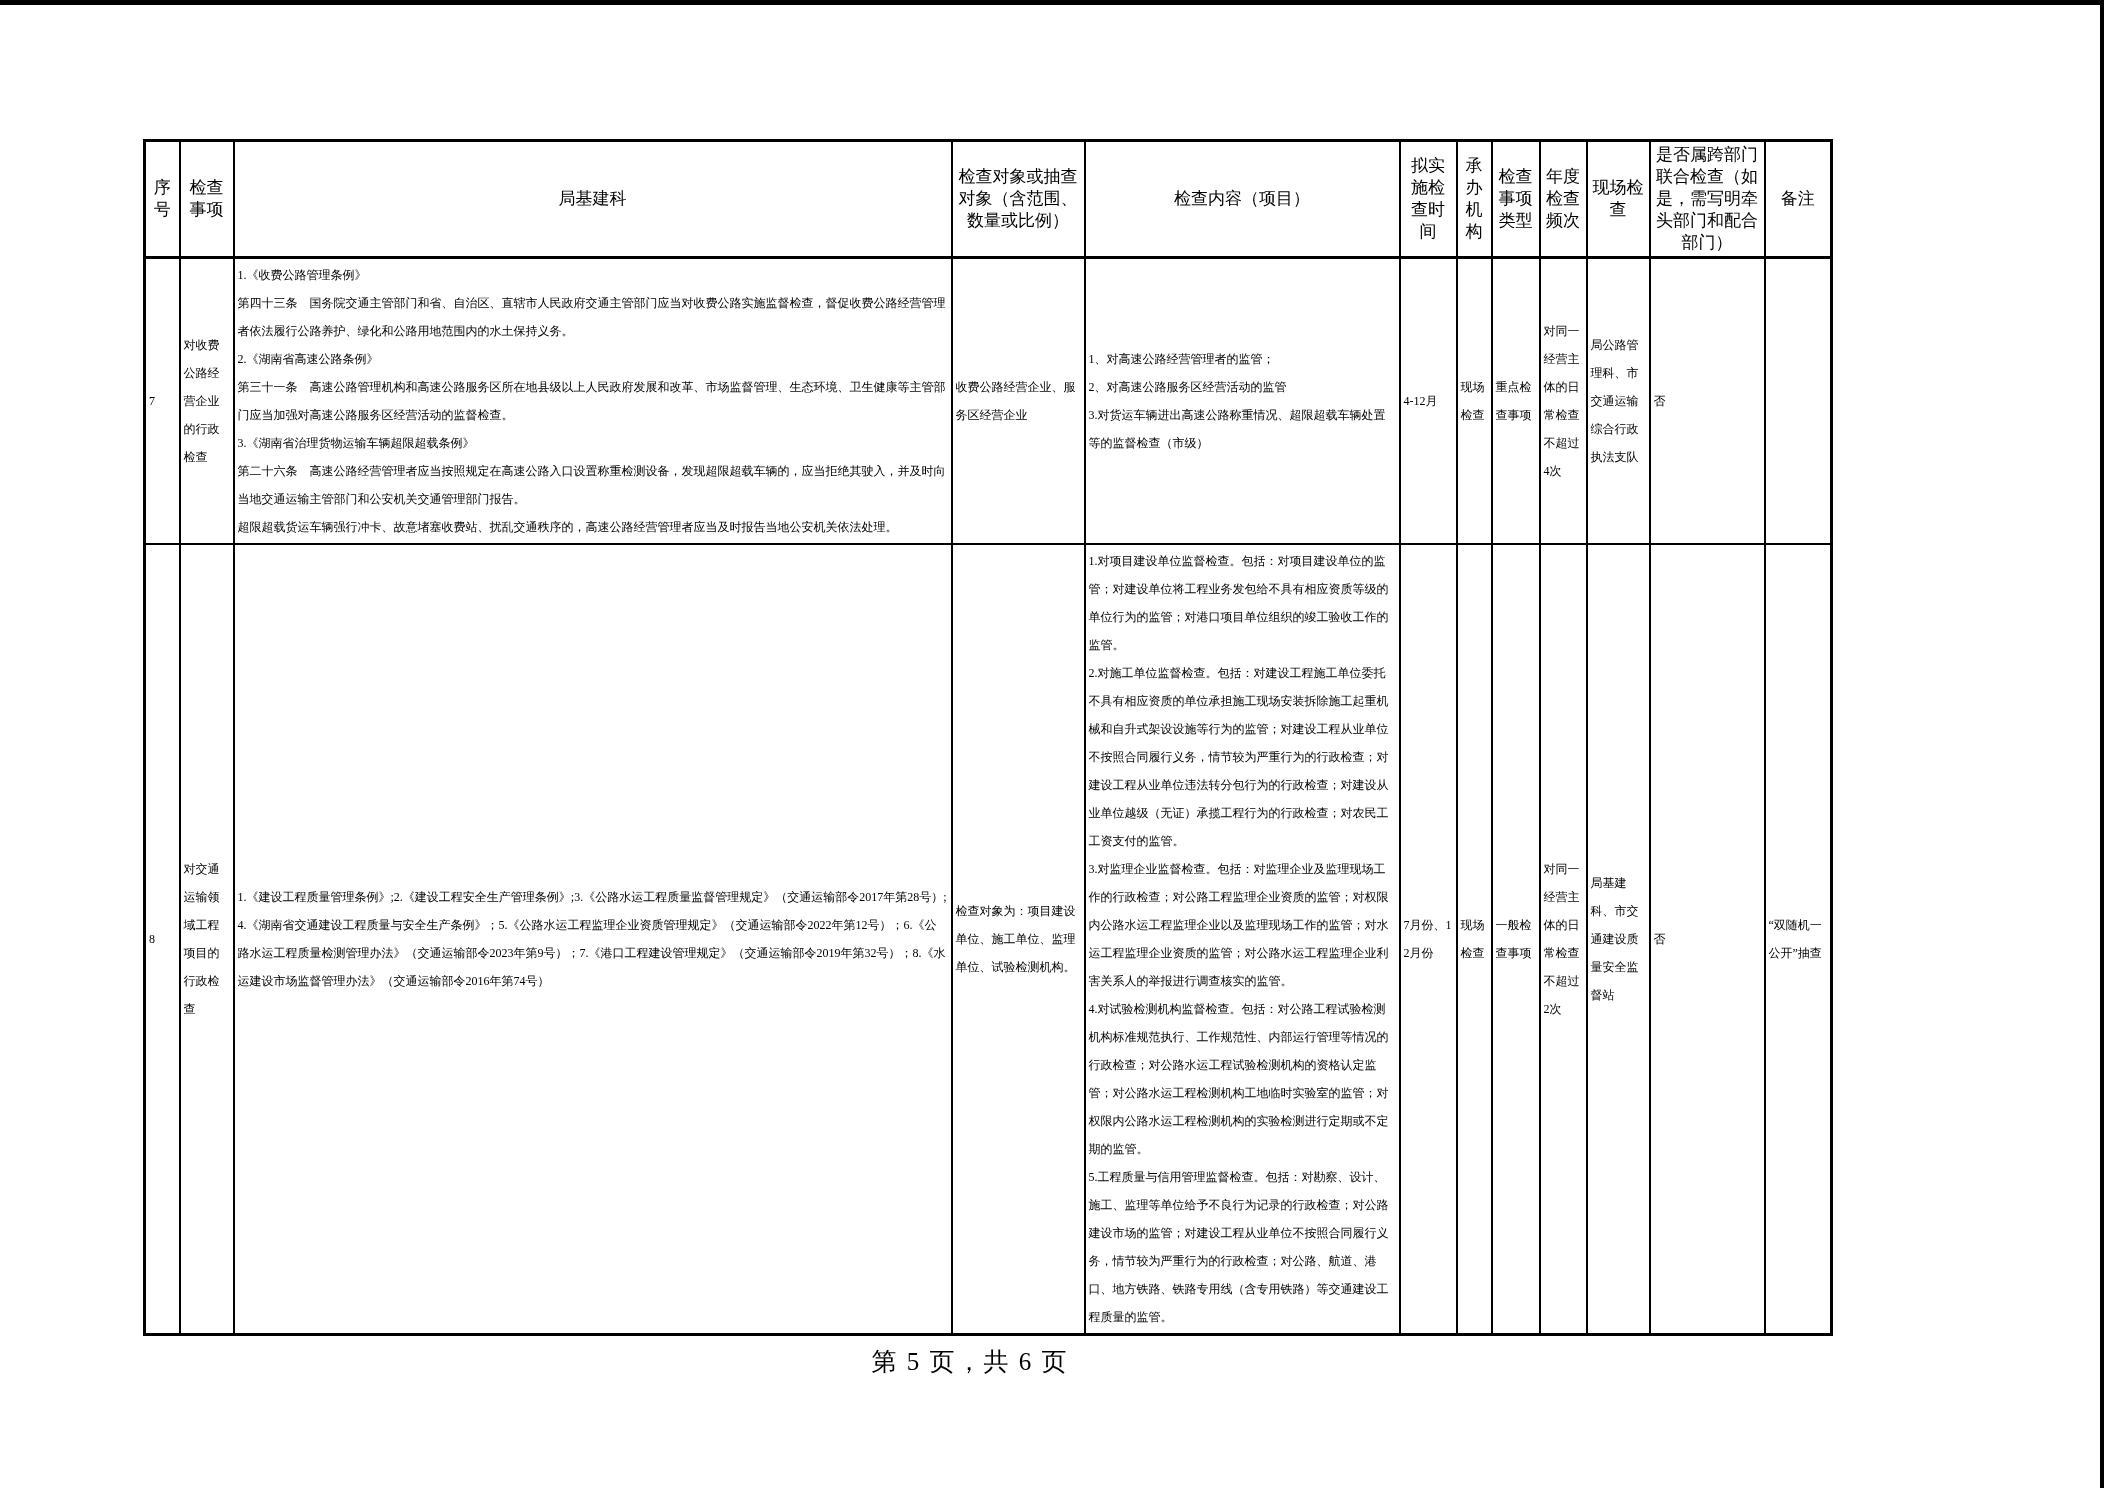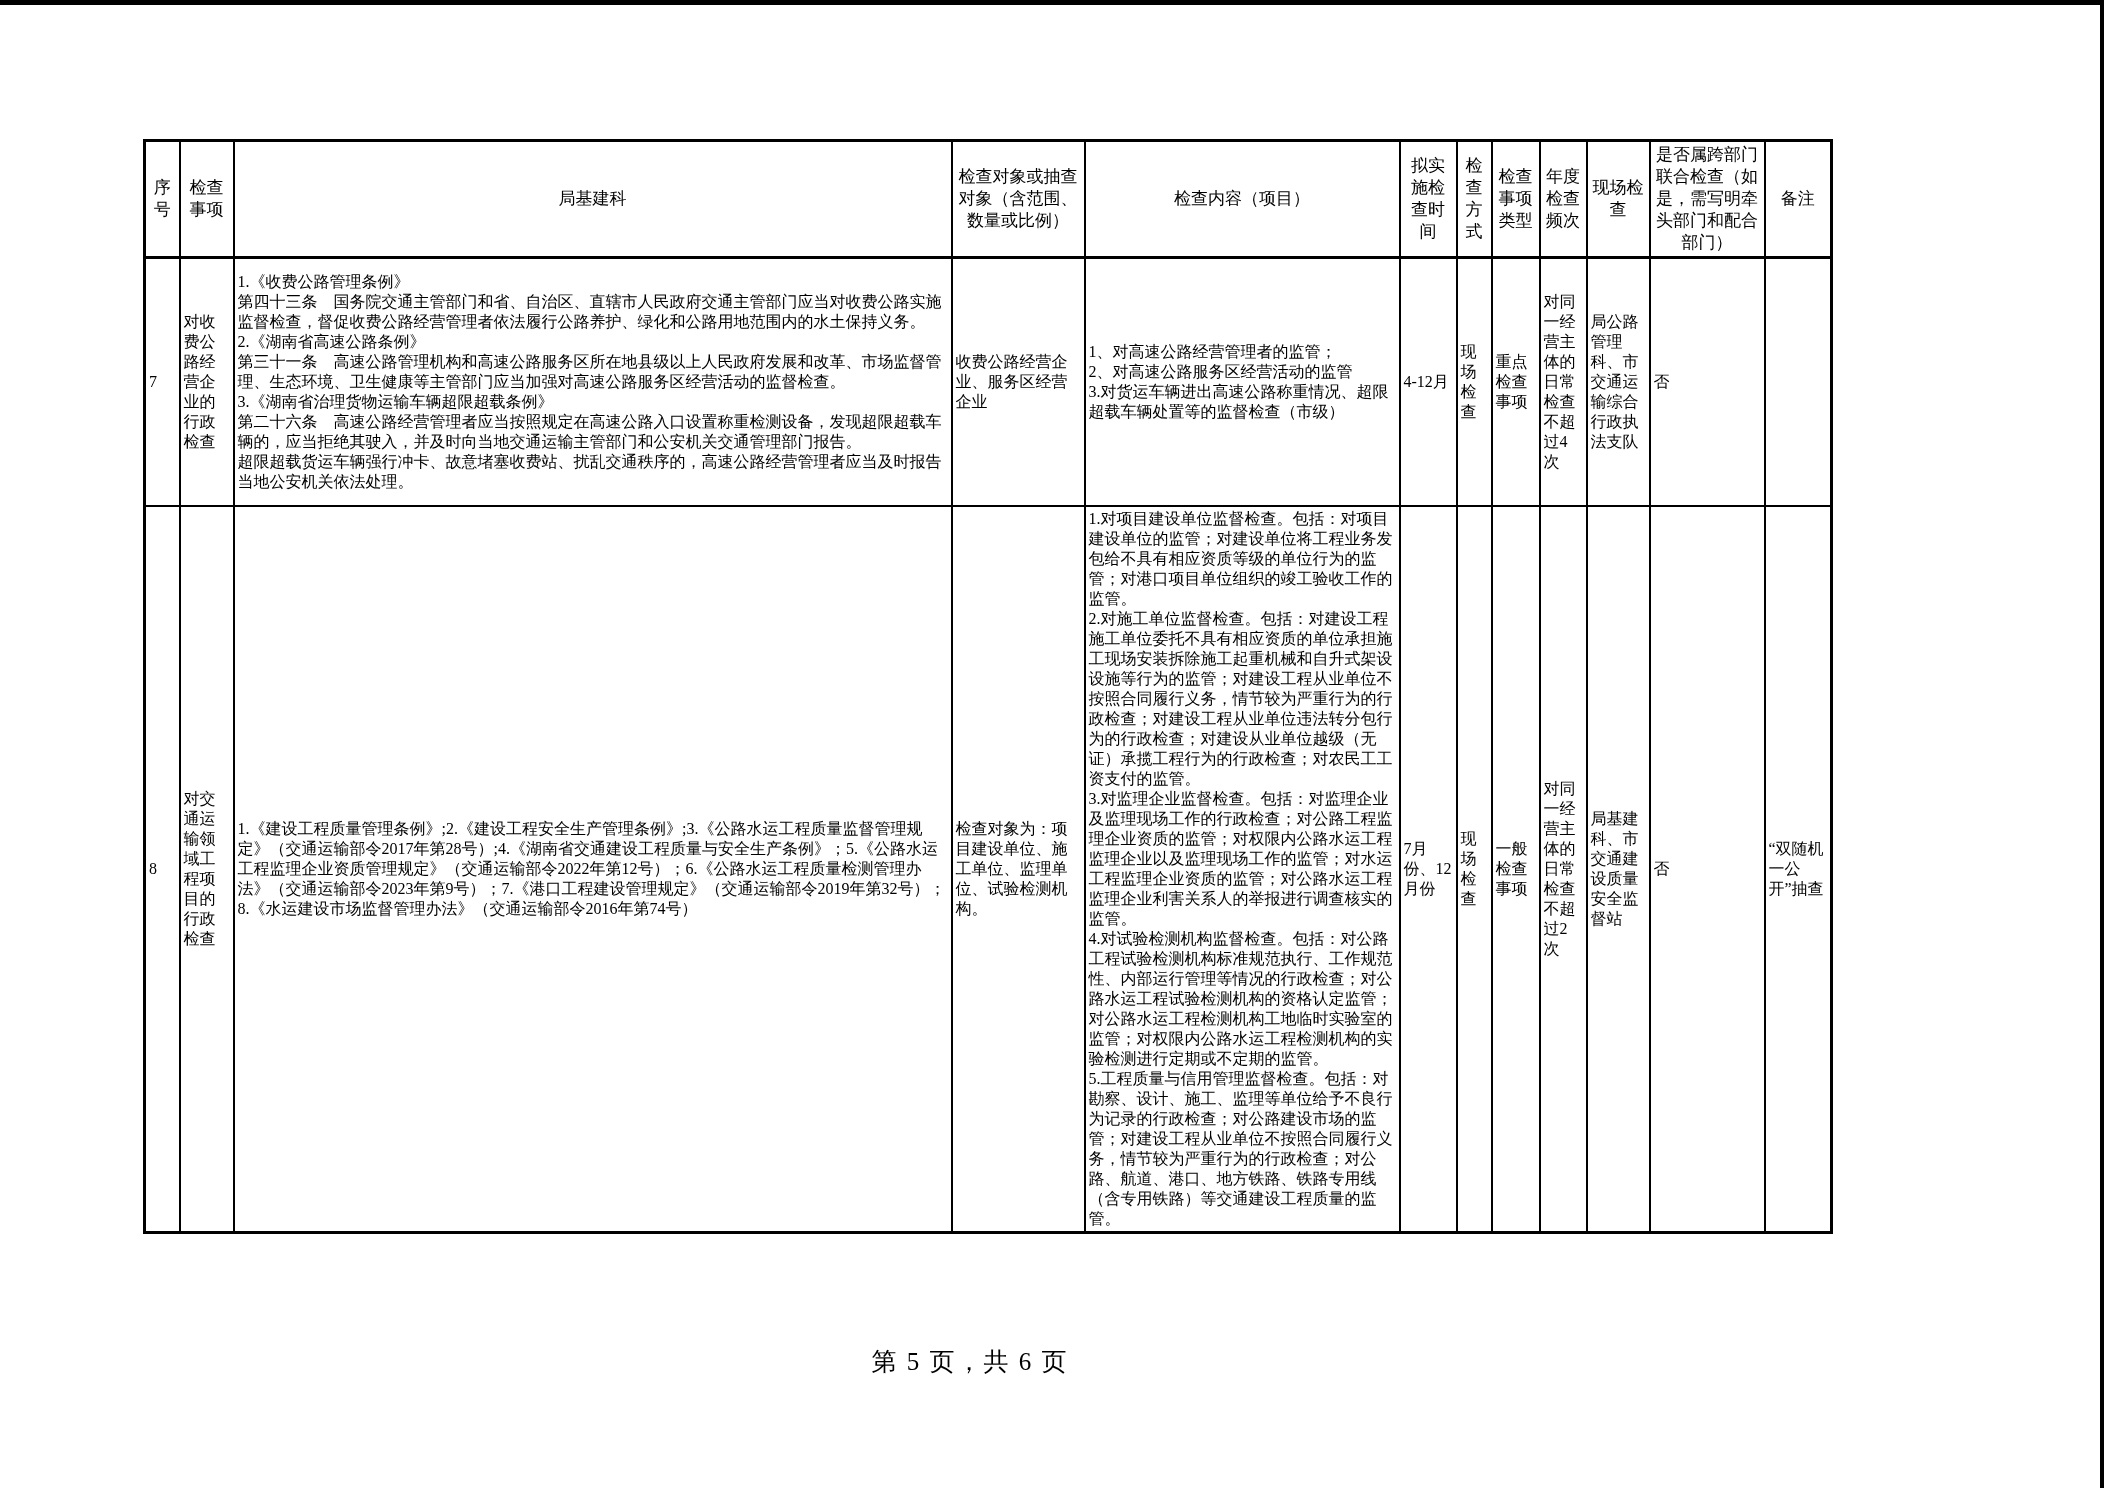--- a/index.html
+++ b/index.html
@@ -32,22 +32,22 @@
     top: 139px;
     width: 1687px;
     border-collapse: collapse;
     table-layout: fixed;
     border: 3px solid #000;
   }
   table.inspection td, table.inspection th {
     border: 2px solid #000;
     vertical-align: middle;
     font-weight: normal;
-    font-size: 16px;
-    line-height: 20px;
+    font-size: 12px;
+    line-height: 28px;
     padding: 2px 3px;
     overflow: hidden;
     word-break: break-all;
   }
   table.inspection thead th {
     text-align: center;
     font-size: 17px;
     line-height: 22px;
     border-bottom: 3px solid #000;
   }
@@ -90,21 +90,21 @@
   </colgroup>
   <thead>
     <tr class="hdr">
       <th class="pre">序号</th>
       <th class="pre">检查
 事项</th>
       <th>局基建科</th>
       <th>检查对象或抽查对象（含范围、数量或比例）</th>
       <th>检查内容（项目）</th>
       <th>拟实施检查时间</th>
-      <th>检查方式</th>
+      <th>承办机构</th>
       <th>检查事项类型</th>
       <th>年度检查频次</th>
       <th>现场检查</th>
       <th>是否属跨部门联合检查（如是，需写明牵头部门和配合部门）</th>
       <th>备注</th>
     </tr>
   </thead>
   <tbody>
     <tr class="r7">
       <td class="c-center">7</td>

